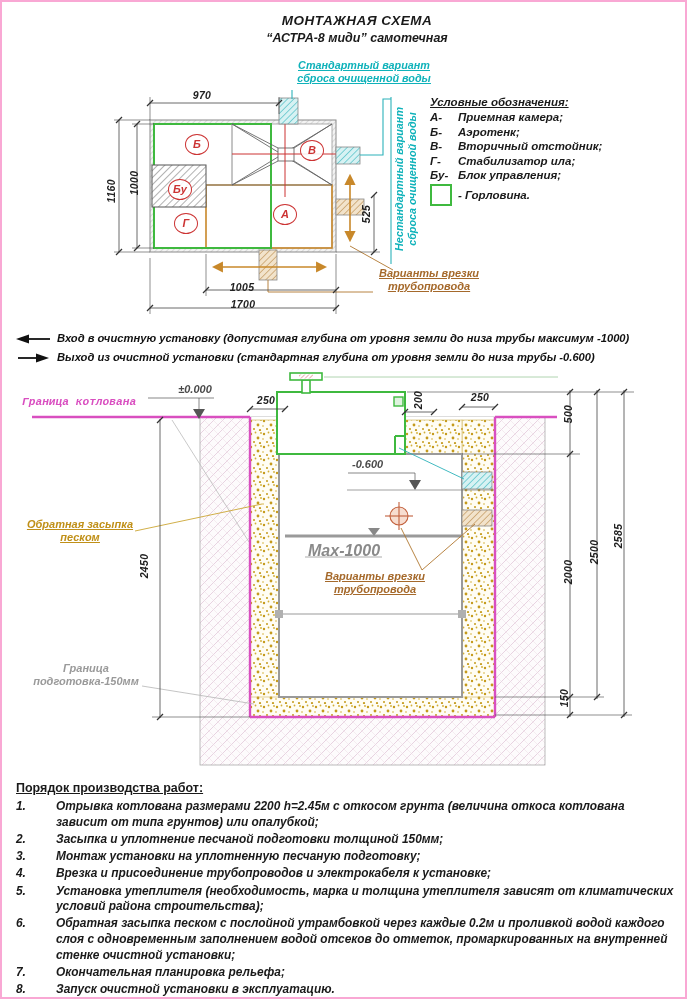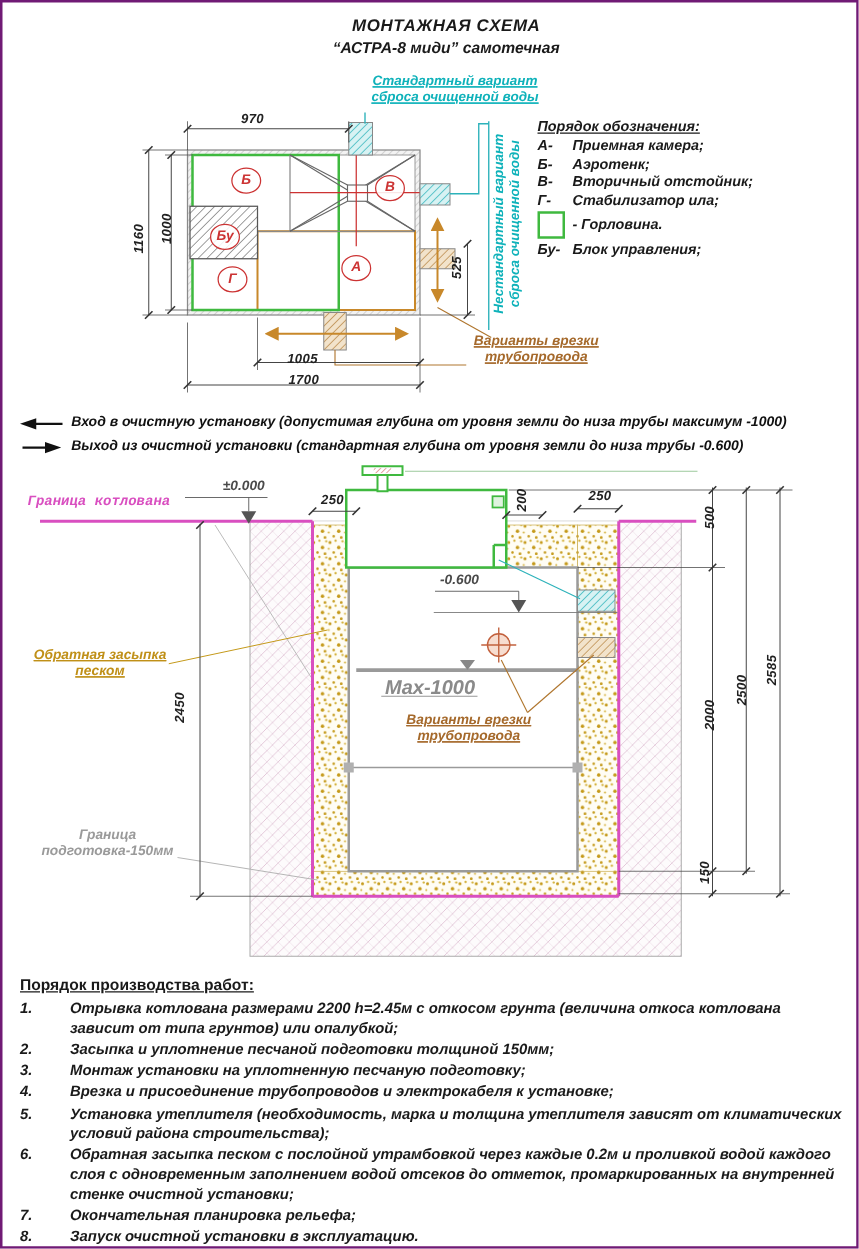--- a/index.html
+++ b/index.html
@@ -1,17 +1,17 @@
 <!DOCTYPE html>
 <html><head>
 <meta charset="utf-8">
 <style>
   html,body{margin:0;padding:0;background:#fff;}
   #page{position:relative;width:687px;height:999px;background:#fff;box-sizing:border-box;
-        border:2px solid #701a75;overflow:hidden;
+        border:2px solid #f9a8d4;overflow:hidden;
         font-family:"Liberation Sans",sans-serif;}
   svg{position:absolute;left:0;top:0;}
   .lbl{position:absolute;font-style:italic;font-weight:bold;color:#1a1a1a;line-height:1.2;font-size:11px;white-space:normal;}
   .c{text-align:center;}
   .u .line, .u{text-decoration:underline;}
   .rot{transform:rotate(-90deg);transform-origin:0 0;}
   .dim{font-size:10.5px;color:#222;letter-spacing:.3px;}
   .cyan{color:#0fb2ba;}
   .magenta{color:#d94fc0;font-family:Liberation Mono, monospace;}
   .gold{color:#c09018;}
@@ -287,44 +287,44 @@
   <span class="line">Стандартный вариант</span>
   <span class="line">сброса очищенной воды</span>
 </div>
 
 <div class="lbl c cyan rot" style="left:391px;top:266px;width:178px;font-size:10.8px;">
   <span class="line">Нестандартный вариант</span>
   <span class="line">сброса очищенной воды</span>
 </div>
 
 <div id="legend">
-  <div class="ltitle">Порядок обозначения:</div>
+  <div class="ltitle">Условные обозначения:</div>
   <div class="lrow">
         <span class="lkey">А-</span>
         <span>Приемная камера;</span>
       </div>
   <div class="lrow">
         <span class="lkey">Б-</span>
         <span>Аэротенк;</span>
       </div>
   <div class="lrow">
         <span class="lkey">В-</span>
         <span>Вторичный отстойник;</span>
       </div>
   <div class="lrow">
         <span class="lkey">Г-</span>
         <span>Стабилизатор ила;</span>
       </div>
   <div class="lrow">
+        <span class="lkey">Бу-</span>
+        <span>Блок управления;</span>
+      </div>
+  <div class="lrow">
         <span class="lsq"></span>
         <span>- Горловина.</span>
-      </div>
-  <div class="lrow">
-        <span class="lkey">Бу-</span>
-        <span>Блок управления;</span>
       </div>
 </div>
 
 <div class="plan-letter" style="left:183px;top:132px;">Б</div>
 <div class="plan-letter" style="left:166px;top:177px;">Бу</div>
 <div class="plan-letter" style="left:172px;top:211px;">Г</div>
 <div class="plan-letter" style="left:271px;top:202px;">А</div>
 <div class="plan-letter" style="left:298px;top:138px;">В</div>
 
 <div class="lbl c dim" style="left:170px;top:87px;width:60px;">970</div>

